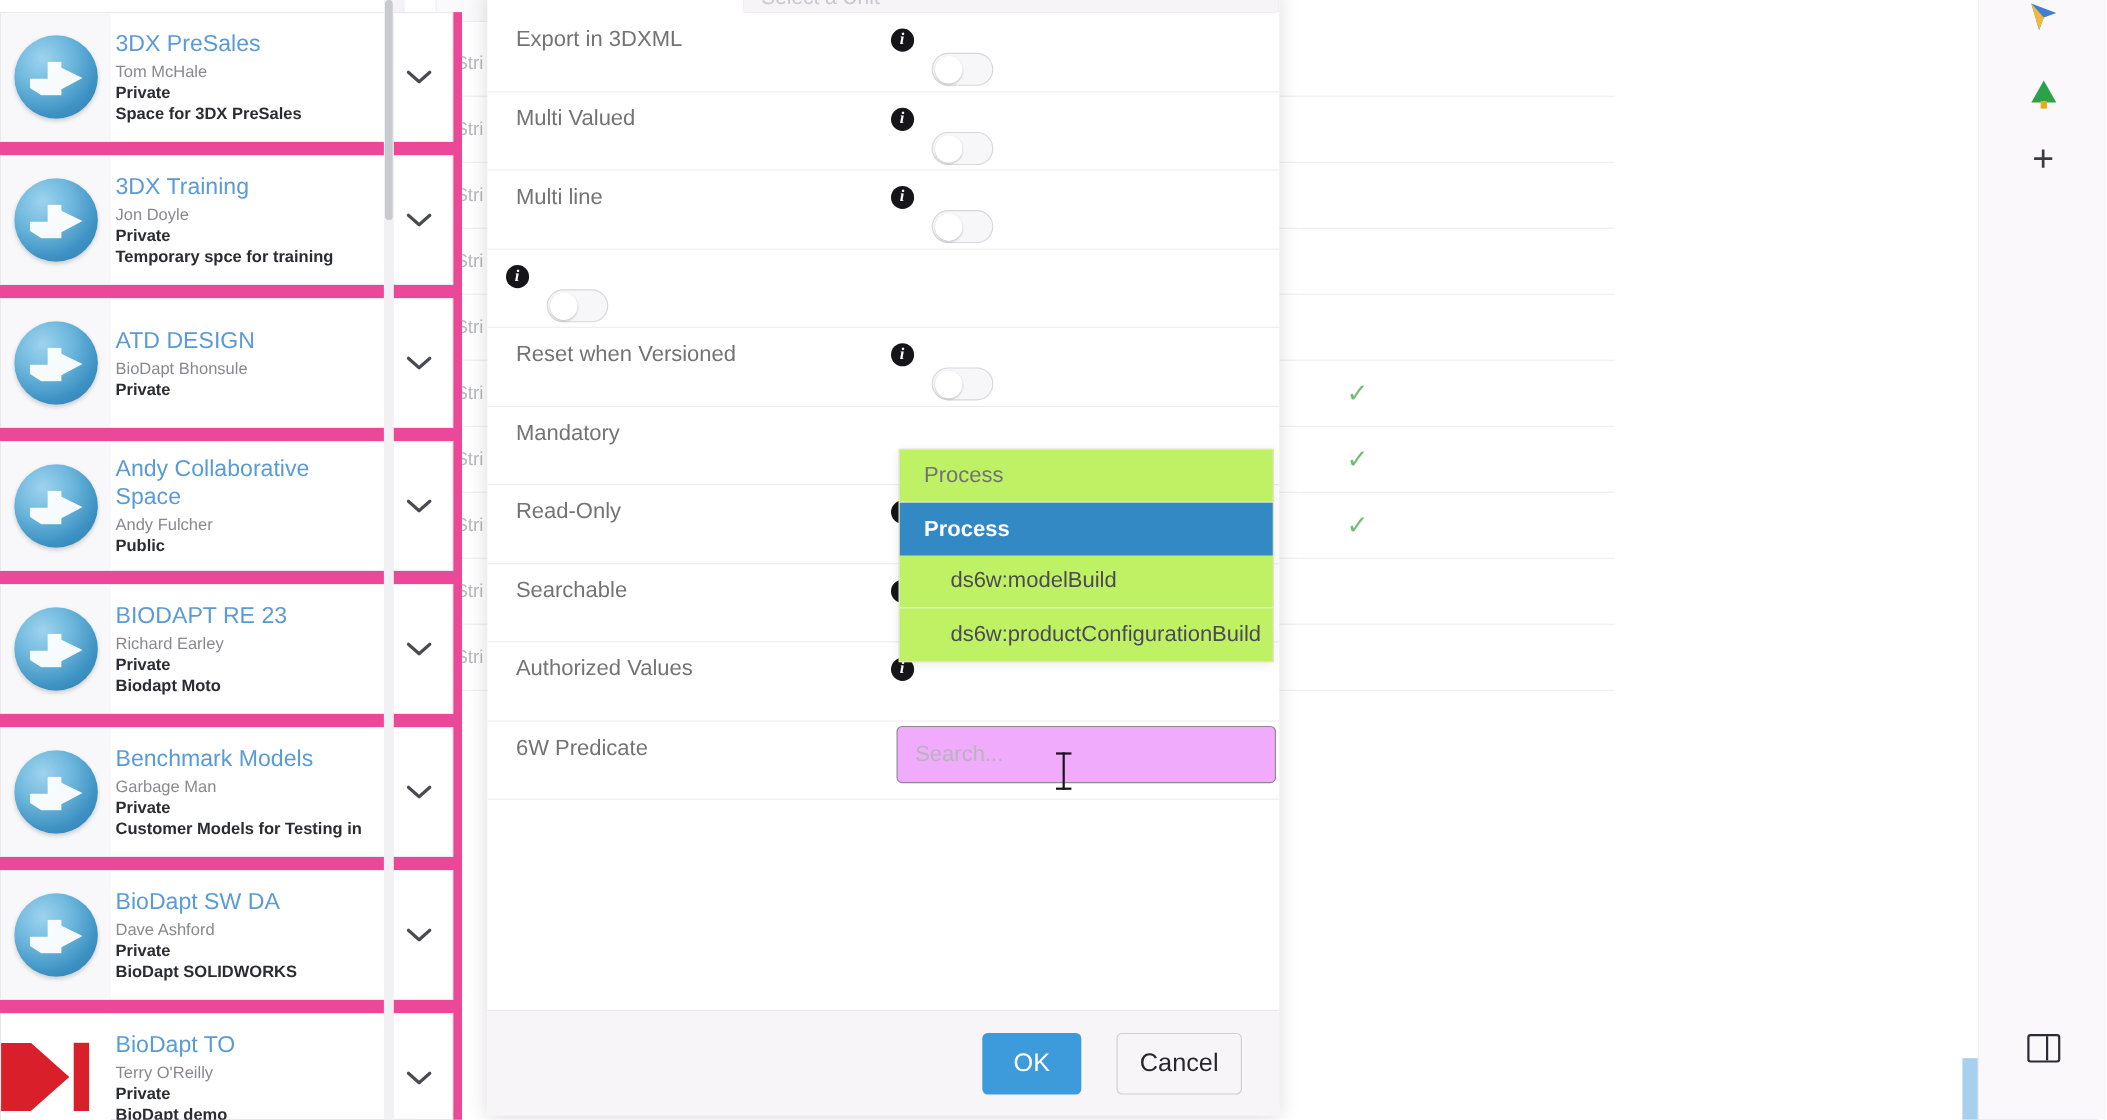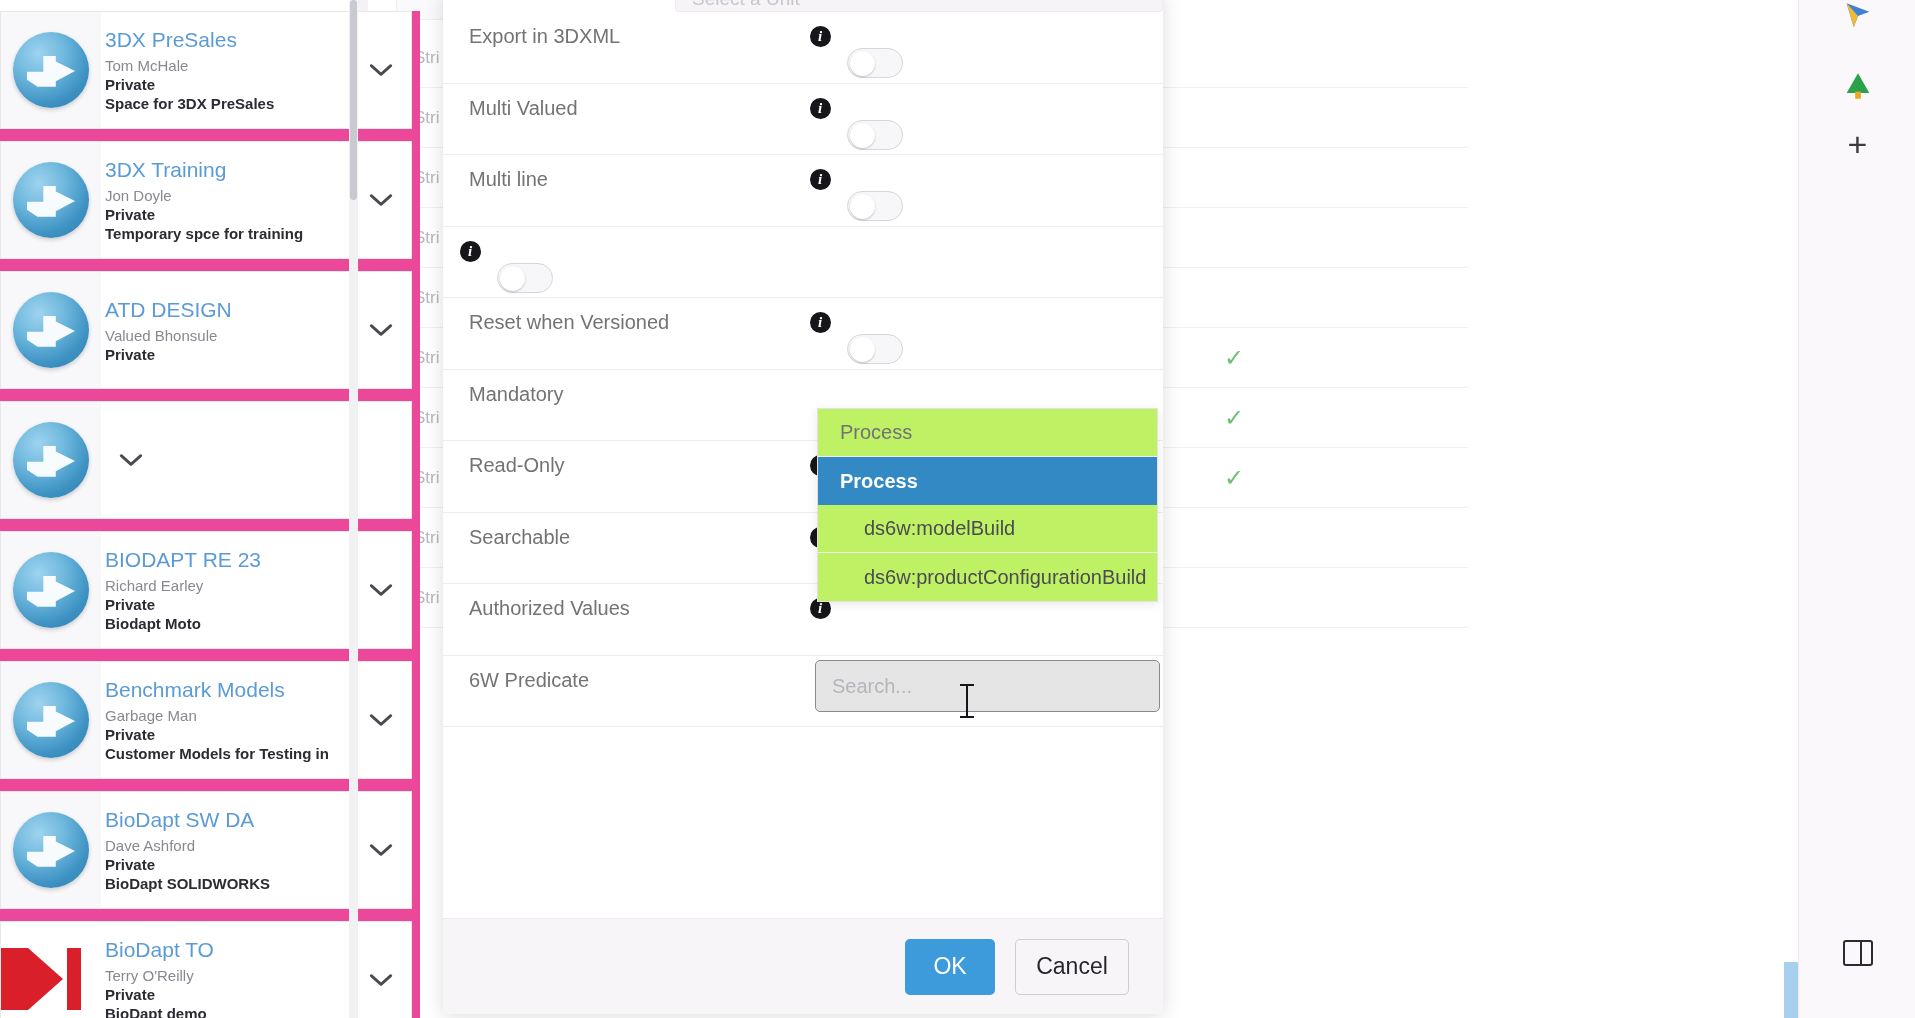--- a/index.html
+++ b/index.html
@@ -198,38 +198,38 @@
   }
   .dd-item.child { padding-left: 46px; color: #4c4a52; font-weight: 400; }
   .dd-item:last-child { border-bottom: none; }
   #dd-search-wrap {
     position: absolute; left: 372px; top: 668px; width: 345px; height: 52px;
     z-index: 21;
   }
   #dd-search {
     width: 100%; height: 100%;
     border: 1.5px solid #8b8892; border-radius: 5px;
-    background: #e5e5e5; padding: 0 16px;
+    background: #f0abfc; padding: 0 16px;
     font-size: 20px; color: #3a3a42; font-family: "Liberation Sans", sans-serif;
   }
   #dd-search::placeholder { color: #b7b4bb; }
   #text-caret {
     position: absolute; left: 966px; top: 684px; width: 2px; height: 34px;
     background: #15151a; z-index: 40;
   }
   #text-caret::before, #text-caret::after {
     content: ""; position: absolute; left: -6px; width: 14px; height: 2px; background: #15151a;
   }
   #text-caret::before { top: 0; }
   #text-caret::after { bottom: 0; }
 
   #modal-footer {
     height: 96px; background: #f7f5f8; border-top: 1px solid #ebe9ed;
     display: flex; align-items: center; justify-content: flex-end;
-    padding-right: 34px; gap: 20px;
+    padding-right: 34px; gap: 32px;
   }
   #btn-ok {
     width: 90px; height: 56px; border-radius: 5px; border: none;
     background: #3d9adb; color: #ffffff; font-size: 23px;
     font-family: "Liberation Sans", sans-serif; cursor: pointer;
   }
   #btn-cancel {
     width: 114px; height: 56px; border-radius: 5px;
     border: 1px solid #cfccd4; background: #f7f5f8; color: #26262c;
     font-size: 23px; font-family: "Liberation Sans", sans-serif; cursor: pointer;
@@ -318,32 +318,37 @@
             <path d="M3 3 L12 11 L21 3"></path>
           </svg>
         </div>
       </div>
       <div class="space-card">
         <div class="sc-thumb">
           <div class="sc-globe"></div>
         </div>
         <div class="sc-body">
           <div class="sc-title">ATD DESIGN</div>
-          <div class="sc-owner">Valued Bhonsule</div>
-          <div class="sc-vis">Private</div>
-        </div>
-        <div class="sc-chev">
-          <svg class="chev-svg" viewBox="0 0 24 14" fill="none" stroke="currentColor" stroke-width="2.6" stroke-linecap="round" stroke-linejoin="round">
-            <path d="M3 3 L12 11 L21 3"></path>
-          </svg>
-        </div>
-      </div>
-      <div class="space-card">
-        <div class="sc-thumb">
-          <div class="sc-globe"></div>
+          <div class="sc-owner">BioDapt Bhonsule</div>
+          <div class="sc-vis">Private</div>
+        </div>
+        <div class="sc-chev">
+          <svg class="chev-svg" viewBox="0 0 24 14" fill="none" stroke="currentColor" stroke-width="2.6" stroke-linecap="round" stroke-linejoin="round">
+            <path d="M3 3 L12 11 L21 3"></path>
+          </svg>
+        </div>
+      </div>
+      <div class="space-card">
+        <div class="sc-thumb">
+          <div class="sc-globe"></div>
+        </div>
+        <div class="sc-body">
+          <div class="sc-title">Andy Collaborative Space</div>
+          <div class="sc-owner">Andy Fulcher</div>
+          <div class="sc-vis">Public</div>
         </div>
         <div class="sc-chev">
           <svg class="chev-svg" viewBox="0 0 24 14" fill="none" stroke="currentColor" stroke-width="2.6" stroke-linecap="round" stroke-linejoin="round">
             <path d="M3 3 L12 11 L21 3"></path>
           </svg>
         </div>
       </div>
       <div class="space-card">
         <div class="sc-thumb">
           <div class="sc-globe"></div>

